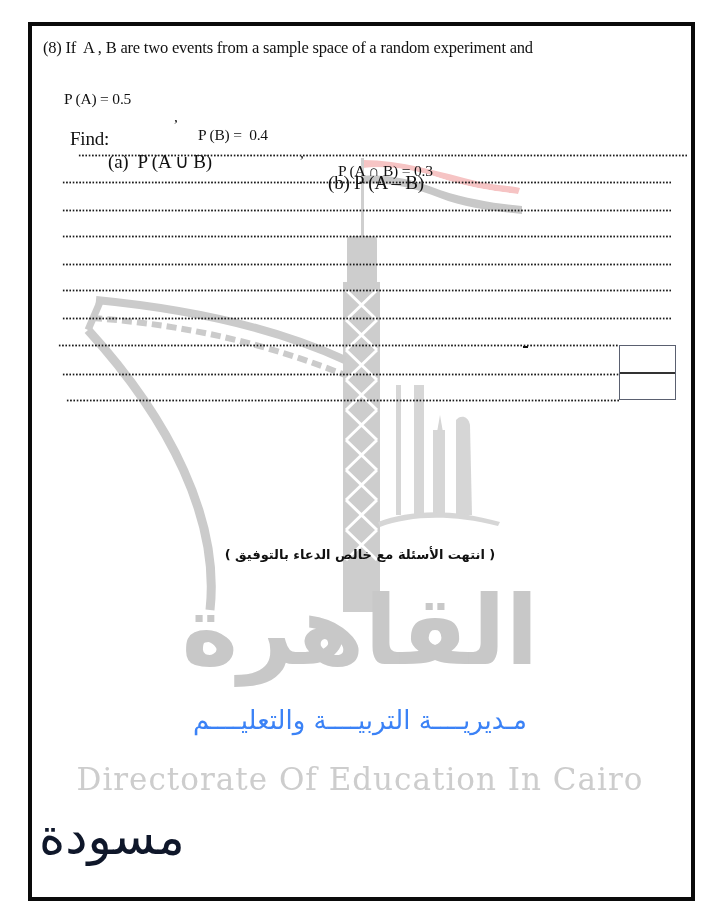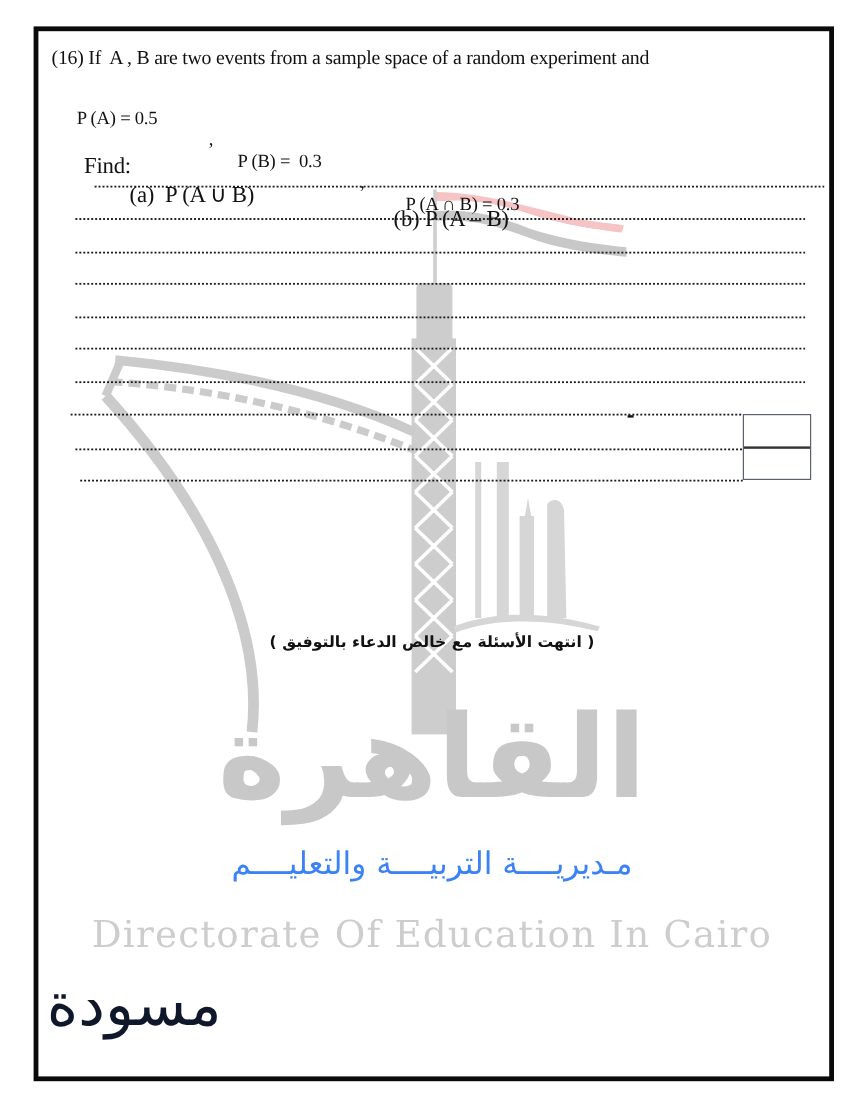--- a/index.html
+++ b/index.html
@@ -31,21 +31,21 @@
 
     .score-box {
       position: absolute; left: 619px; top: 345px; width: 57px; height: 55px;
       border: 1.5px solid #5a6070; box-sizing: border-box;
     }
     .score-box .divider { position: absolute; left: 0; right: 0; top: 26px; height: 2px; background: #333; }
 
     .stray-mark { position: absolute; left: 523px; top: 346px; width: 5px; height: 2px; background: #111; }
 
     .closing-note {
-      position: absolute; left: 0; width: 720px; top: 528px; text-align: center;
+      position: absolute; left: 0; width: 720px; top: 547px; text-align: center;
       font-family: "DejaVu Sans", sans-serif; font-weight: bold; font-size: 13px; direction: rtl;
     }
 
     .logo-ar-big {
       position: absolute; left: 0; width: 720px; top: 575px; text-align: center;
       font-family: "DejaVu Sans", sans-serif; font-weight: bold; font-size: 96px; color: #c8c8c8; direction: rtl; letter-spacing: 6px;
     }
     .logo-ar-sub {
       position: absolute; left: 40px; width: 640px; top: 705px; text-align: center;
       font-family: "DejaVu Sans", sans-serif; font-size: 26px; color: #3b82f6; direction: rtl; letter-spacing: 2px;
@@ -93,26 +93,26 @@
     <path d="M96 300 C 200 310, 280 330, 345 360" stroke-width="8"></path>
     <path d="M92 318 C 190 325, 270 345, 345 375" stroke-width="6" stroke-dasharray="10 5"></path>
     <path d="M88 330 C 170 420, 220 520, 210 610" stroke-width="9"></path>
     <path d="M100 302 L 88 330" stroke-width="7"></path>
   </g>
 </svg>
 
 <div class="page-frame-shadow"></div>
 <div class="page-frame"></div>
 
-<div class="q-text q-line1">(16) If  A , B are two events from a sample space of a random experiment and</div>
+<div class="q-text q-line1">(8) If  A , B are two events from a sample space of a random experiment and</div>
 
 <div class="q-text q-line2">
   <span class="q-inline" style="left:0">P (A) = 0.5</span>
   <span class="q-inline" style="left:110px">,</span>
-  <span class="q-inline" style="left:134px">P (B) =  0.3</span>
+  <span class="q-inline" style="left:134px">P (B) =  0.4</span>
   <span class="q-inline" style="left:236px">,</span>
   <span class="q-inline" style="left:274px">P (A ∩ B) = 0.3</span>
 </div>
 
 <div class="q-text q-line3">
   <span class="q-inline" style="left:0">Find:</span>
   <span class="q-inline" style="left:38px">(a)  P (A ∪ B)</span>
   <span class="q-inline" style="left:258px">(b) P (A – B)</span>
 </div>
 

